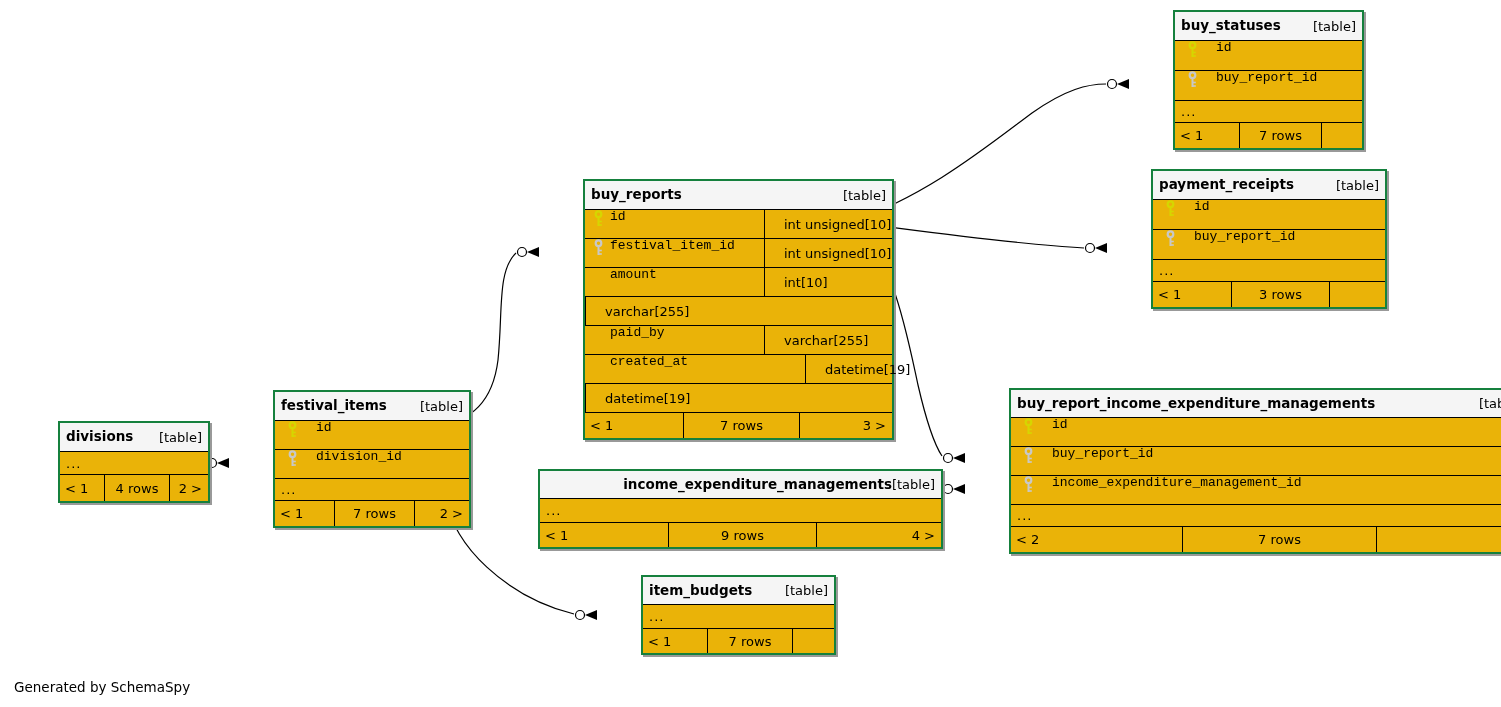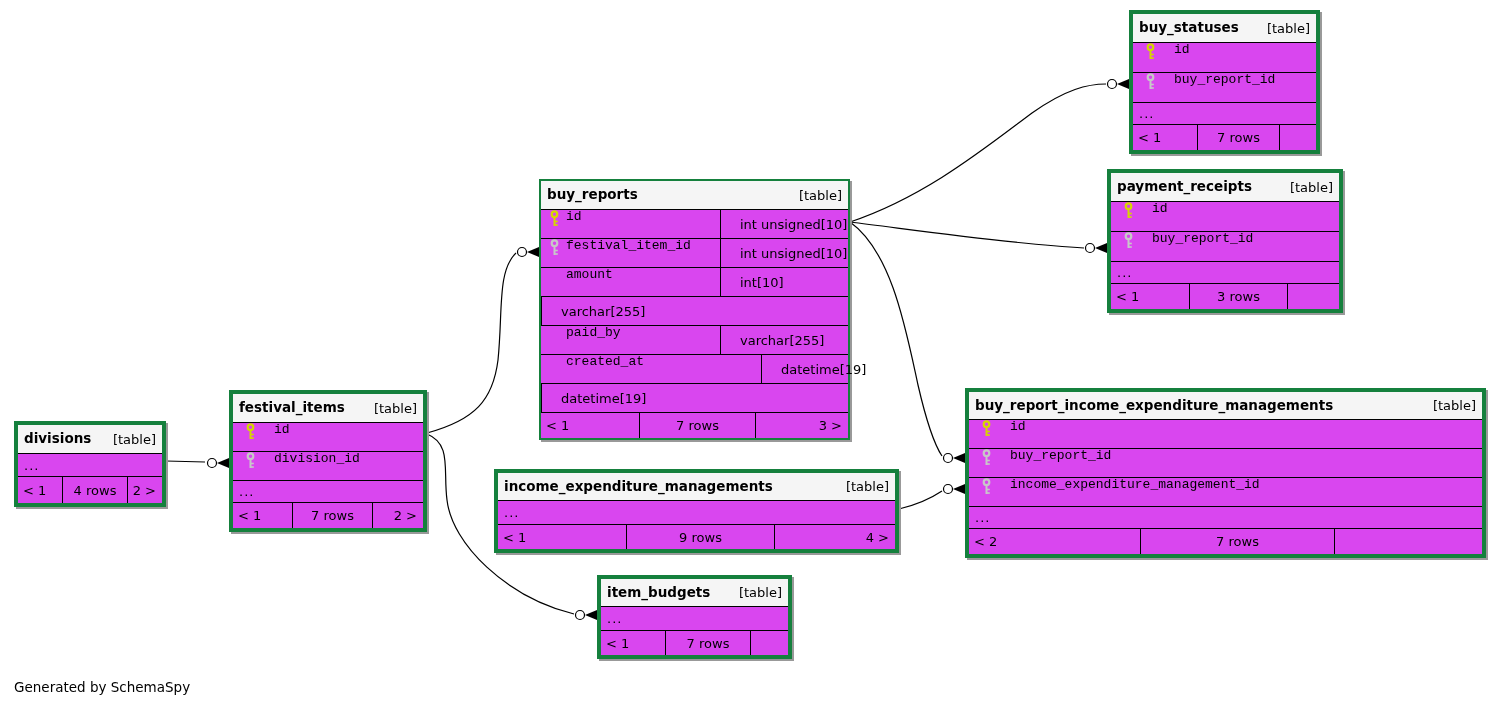--- a/index.html
+++ b/index.html
@@ -10,25 +10,26 @@
     font-family: "DejaVu Sans", "Liberation Sans", sans-serif;
     color: #000;
     position: relative;
     overflow: hidden;
   }
   #canvas { position: absolute; inset: 0; width: 1501px; height: 707px; }
   #rel-svg { position: absolute; left: 0; top: 0; pointer-events: none; }
 
   .db-table {
     position: absolute;
-    background: #d946ef;
-    border: 4px solid #15803d;
+    background: #eab308;
+    border: 2px solid #15803d;
     box-shadow: 2px 2px 0 0 #999;
     font-size: 13px;
     line-height: 1;
+    margin-left: 44px;
   }
   .db-table.emph { border-width: 2px; }
 
   .t-header {
     background: #f5f5f5;
     display: flex;
     justify-content: space-between;
     align-items: center;
     border-bottom: 1px solid #000;
     padding: 0 6px;
@@ -347,21 +348,21 @@
       <div class="t-row ellipsis" style="height: 22px;">
         <span>...</span>
       </div>
       <div class="t-footer" style="height: 25px;">
         <div class="f-cell f-left" style="width: 171px;">&lt; 2</div>
         <div class="f-cell f-center" style="width: 194px;">7 rows</div>
         <div class="f-cell f-right" style="flex: 1 1 0%;"></div>
       </div>
     </div>
     <div class="db-table" style="left: 494px; top: 469px; width: 405px;">
-      <div class="t-header" style="height: 28px;">
+      <div class="t-header" style="height: 28px; justify-content: flex-end;">
         <span class="t-name">income_expenditure_managements</span>
         <span class="t-tag">[table]</span>
       </div>
       <div class="t-row ellipsis" style="height: 24px;">
         <span>...</span>
       </div>
       <div class="t-footer" style="height: 24px;">
         <div class="f-cell f-left" style="width: 128px;">&lt; 1</div>
         <div class="f-cell f-center" style="width: 148px;">9 rows</div>
         <div class="f-cell f-right" style="flex: 1 1 0%;">4 &gt;</div>

